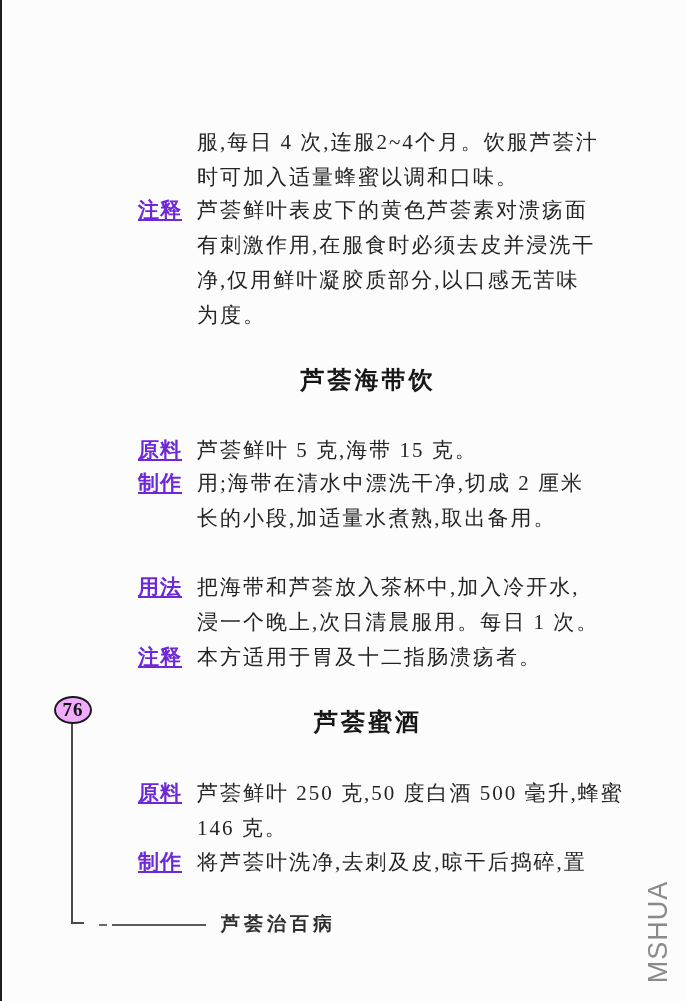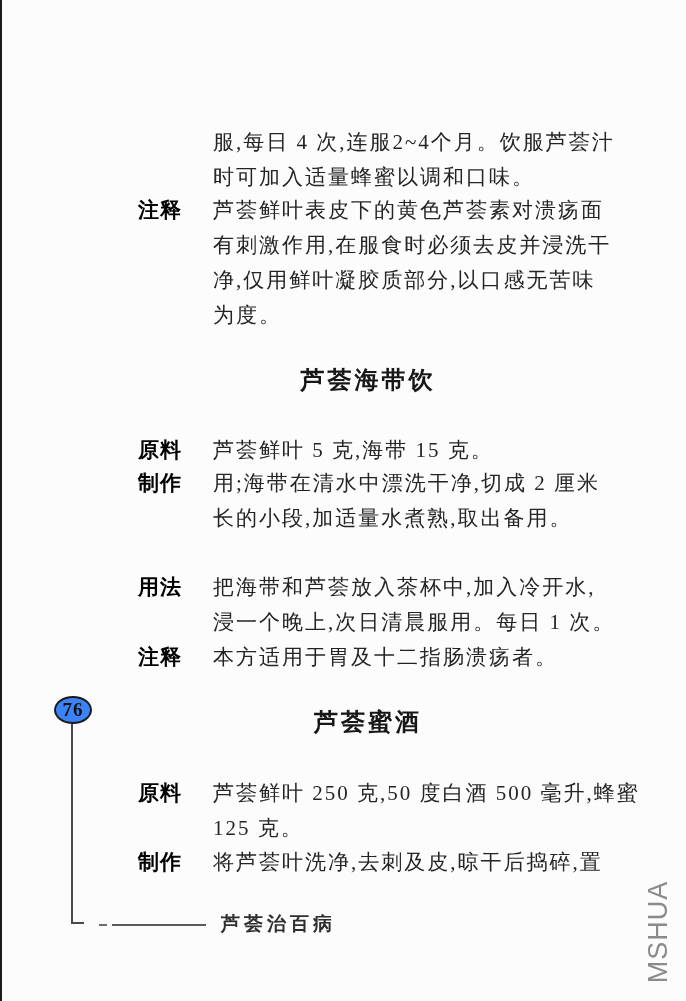--- a/index.html
+++ b/index.html
@@ -6,44 +6,44 @@
   body{
     width:686px;height:1001px;position:relative;overflow:hidden;
     background:#fcfcfc;
     font-family:"Liberation Serif","DejaVu Serif",serif;
     color:#222;
   }
   .scan-edge{
     position:absolute;left:0;top:0;width:2px;height:1001px;background:#1c1c1c;
   }
   
-  .block{position:absolute;left:0;right:0;padding-left:16px;}
+  .block{position:absolute;left:0;right:0;}
   .label{
     position:absolute;left:138px;top:0;
     font-size:21px;font-weight:bold;letter-spacing:1px;line-height:35px;
-    white-space:nowrap;color:#000000;
+    white-space:nowrap;color:#6d28d9;text-decoration:underline;
   }
   .lines{margin-left:197px;margin-right:80px;}
   .line{
     font-size:21px;line-height:35px;letter-spacing:2px;white-space:nowrap;
     color:#242424;
   }
   .heading{
     position:absolute;left:144px;right:94px;text-align:center;
     font-family:"Liberation Sans","DejaVu Sans",sans-serif;
     font-size:24px;font-weight:bold;letter-spacing:3px;color:#171717;
     white-space:nowrap;
   }
   
   .badge{
     position:absolute;left:54px;top:696px;width:38px;height:28px;
     border:2.5px solid #1a1a1a;border-radius:50%;
     display:flex;align-items:center;justify-content:center;
     font-size:19px;font-weight:bold;color:#111;
-    background:#3b82f6;box-sizing:border-box;letter-spacing:1px;
+    background:#f0abfc;box-sizing:border-box;letter-spacing:1px;
   }
   .vline{position:absolute;left:71px;top:724px;width:2px;height:200px;background:#4a4a4a;}
   .vline-foot{position:absolute;left:71px;top:922px;width:13px;height:2px;background:#4a4a4a;}
   .footer-dash{position:absolute;left:99px;top:924px;width:8px;height:2px;background:#6a6a6a;}
   .footer-rule{position:absolute;left:112px;top:924px;width:94px;height:2px;background:#5a5a5a;}
   .footer-title{
     position:absolute;left:221px;top:911px;
     font-size:19px;font-weight:bold;letter-spacing:4px;color:#2e2e2e;
     filter:blur(0.4px);white-space:nowrap;
   }
@@ -119,21 +119,21 @@
     <div class="line">本方适用于胃及十二指肠溃疡者。</div>
   </div>
 </div>
 
 <div class="heading" id="heading2">芦荟蜜酒</div>
 
 <div class="block" id="r2-ingredients">
   <span class="label">原料</span>
   <div class="lines">
     <div class="line">芦荟鲜叶 250 克,50 度白酒 500 毫升,蜂蜜</div>
-    <div class="line">125 克。</div>
+    <div class="line">146 克。</div>
   </div>
 </div>
 
 <div class="block" id="r2-preparation">
   <span class="label">制作</span>
   <div class="lines">
     <div class="line">将芦荟叶洗净,去刺及皮,晾干后捣碎,置</div>
   </div>
 </div>
 

